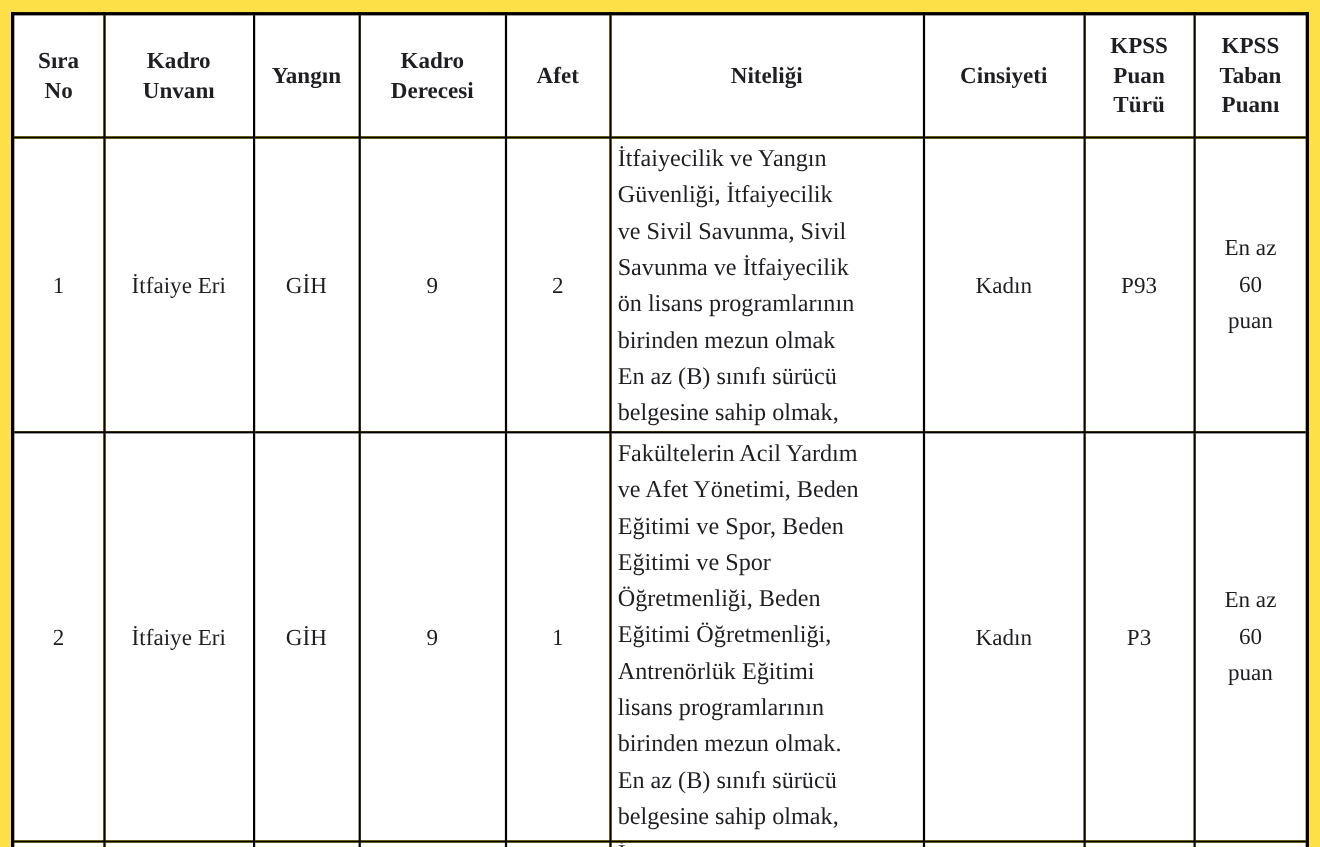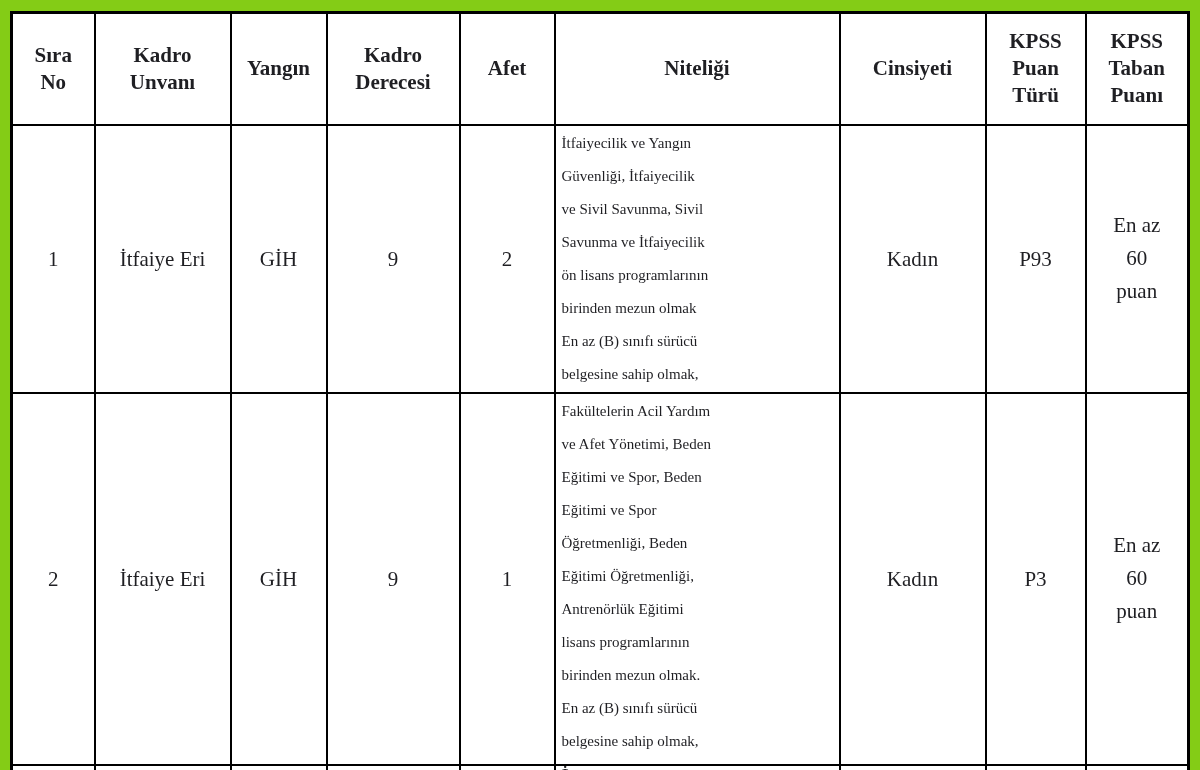--- a/index.html
+++ b/index.html
@@ -10,21 +10,21 @@
     overflow: hidden;
     background: #ffffff;
     font-family: "Liberation Serif", "DejaVu Serif", serif;
     color: #1f1f23;
   }
 
   .page {
     position: relative;
     width: 1200px;
     height: 770px;
-    background: #84cc16;
+    background: #fde047;
   }
 
   table.doc-table {
     position: absolute;
     left: 10px;
     top: 11px;
     width: 1177px;
     border-collapse: collapse;
     table-layout: fixed;
     border: 3px solid #000000;
@@ -54,21 +54,21 @@
 
   tr.header-row   { height: 112px; }
   tr.data-row-1   { height: 265px; }
   tr.data-row-2   { height: 372px; }
   tr.partial-row  { height: 8px; }
 
   td.cell-niteligi {
     text-align: left;
     vertical-align: top;
     white-space: pre-line;
-    font-size: 15px;
+    font-size: 22px;
     line-height: 33px;
     padding: 1px 4px 1px 6px;
   }
 
   td.cell-taban {
     white-space: pre-line;
     line-height: 33px;
   }
 
   tr.partial-row td {

